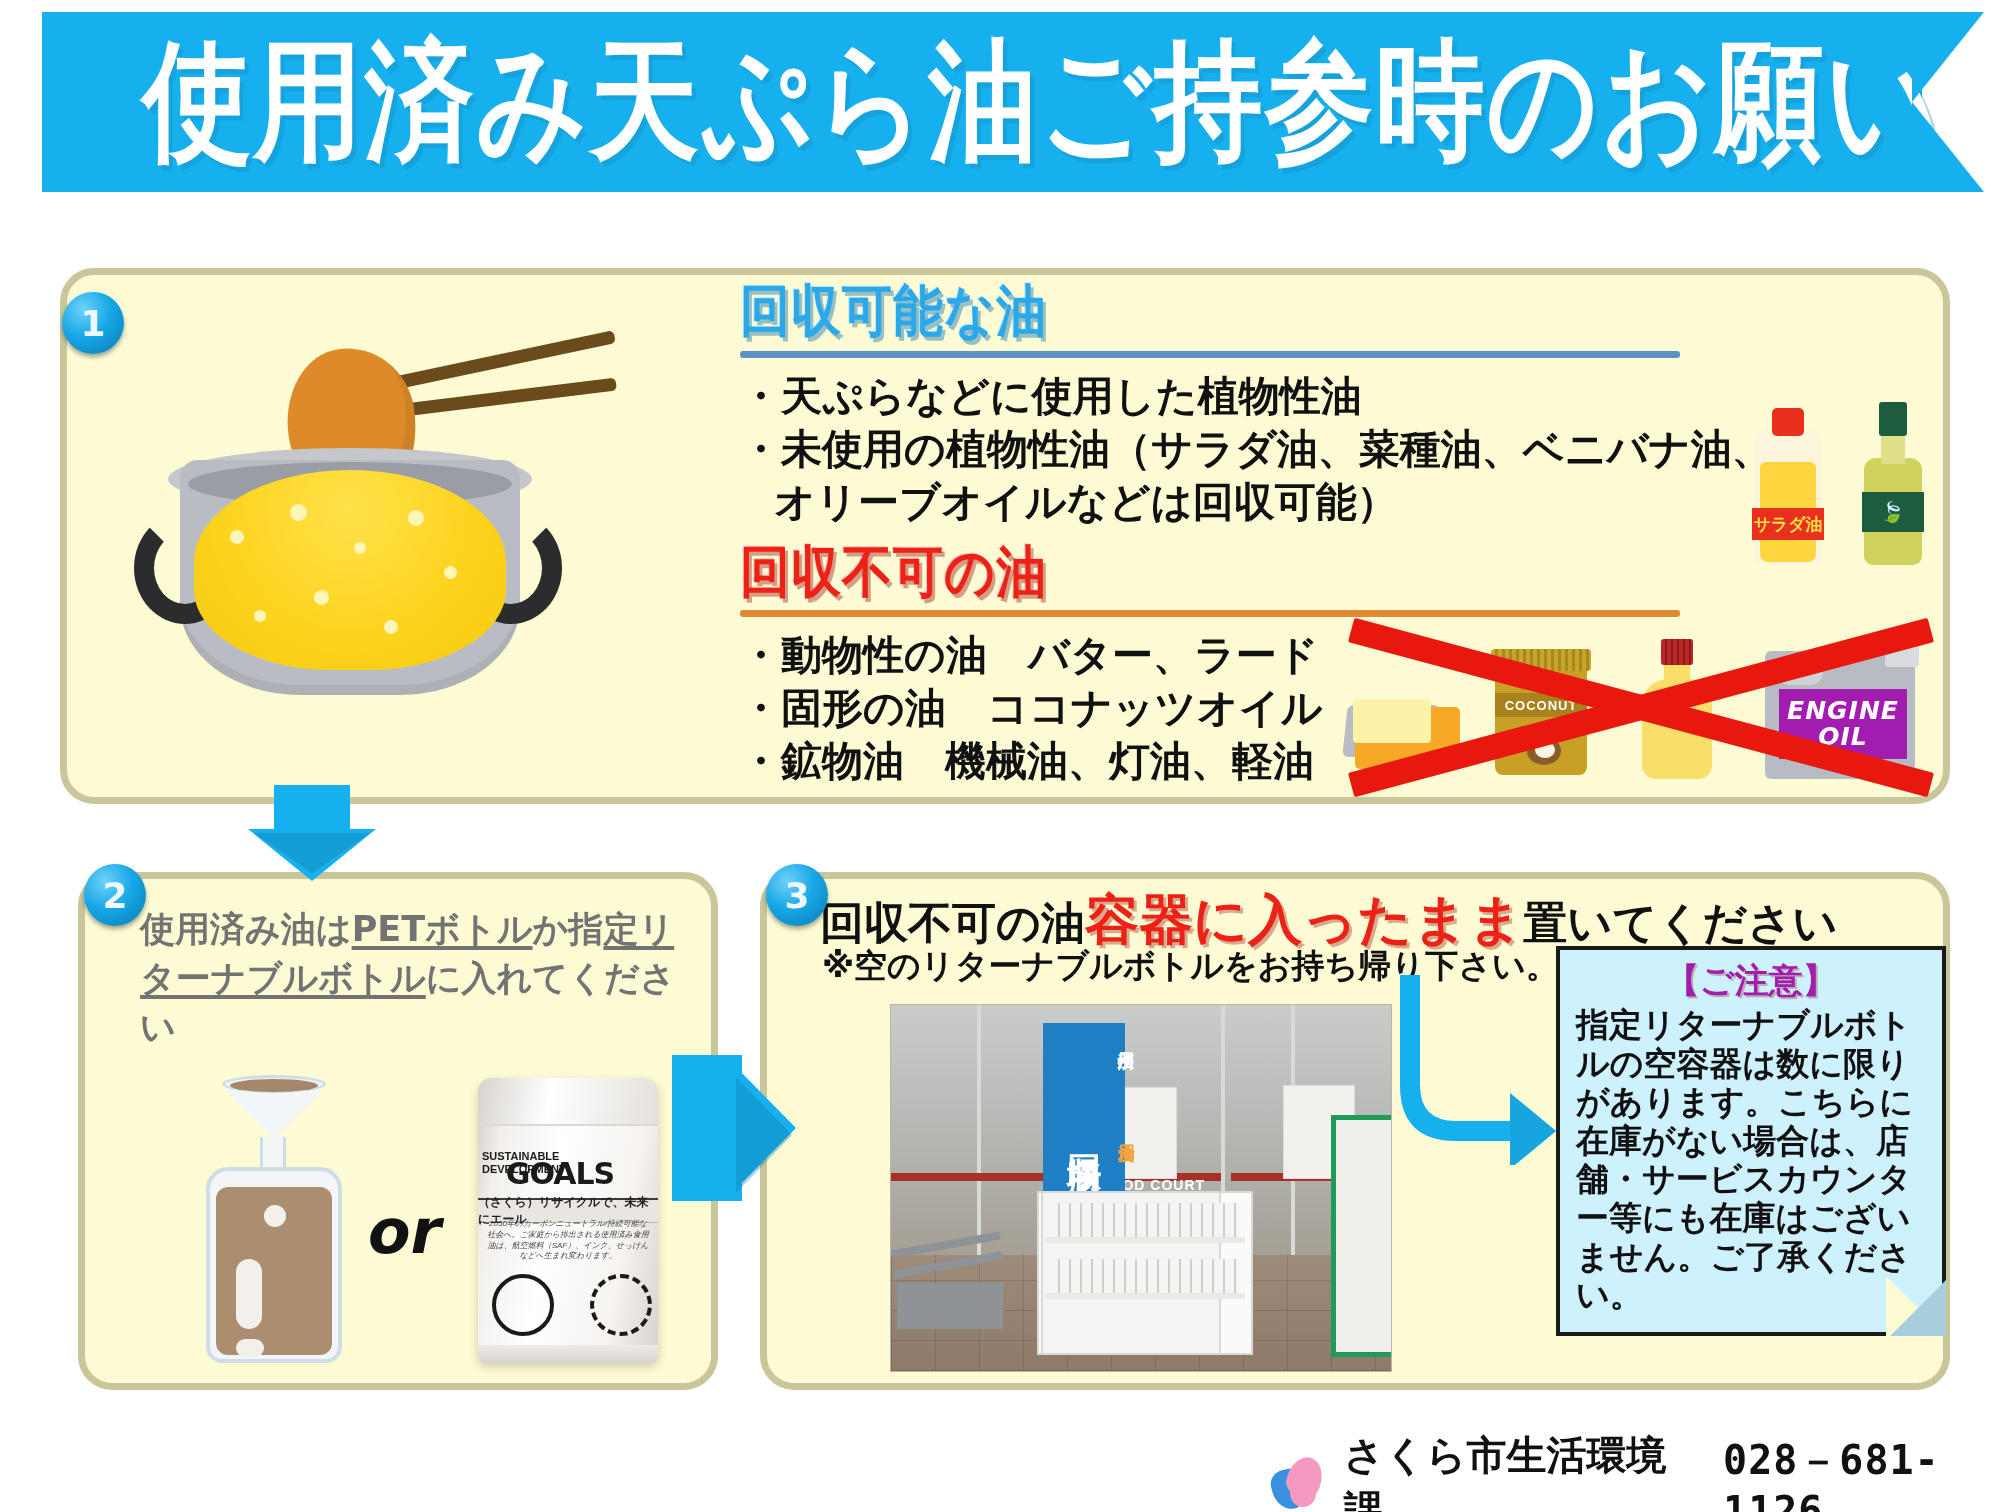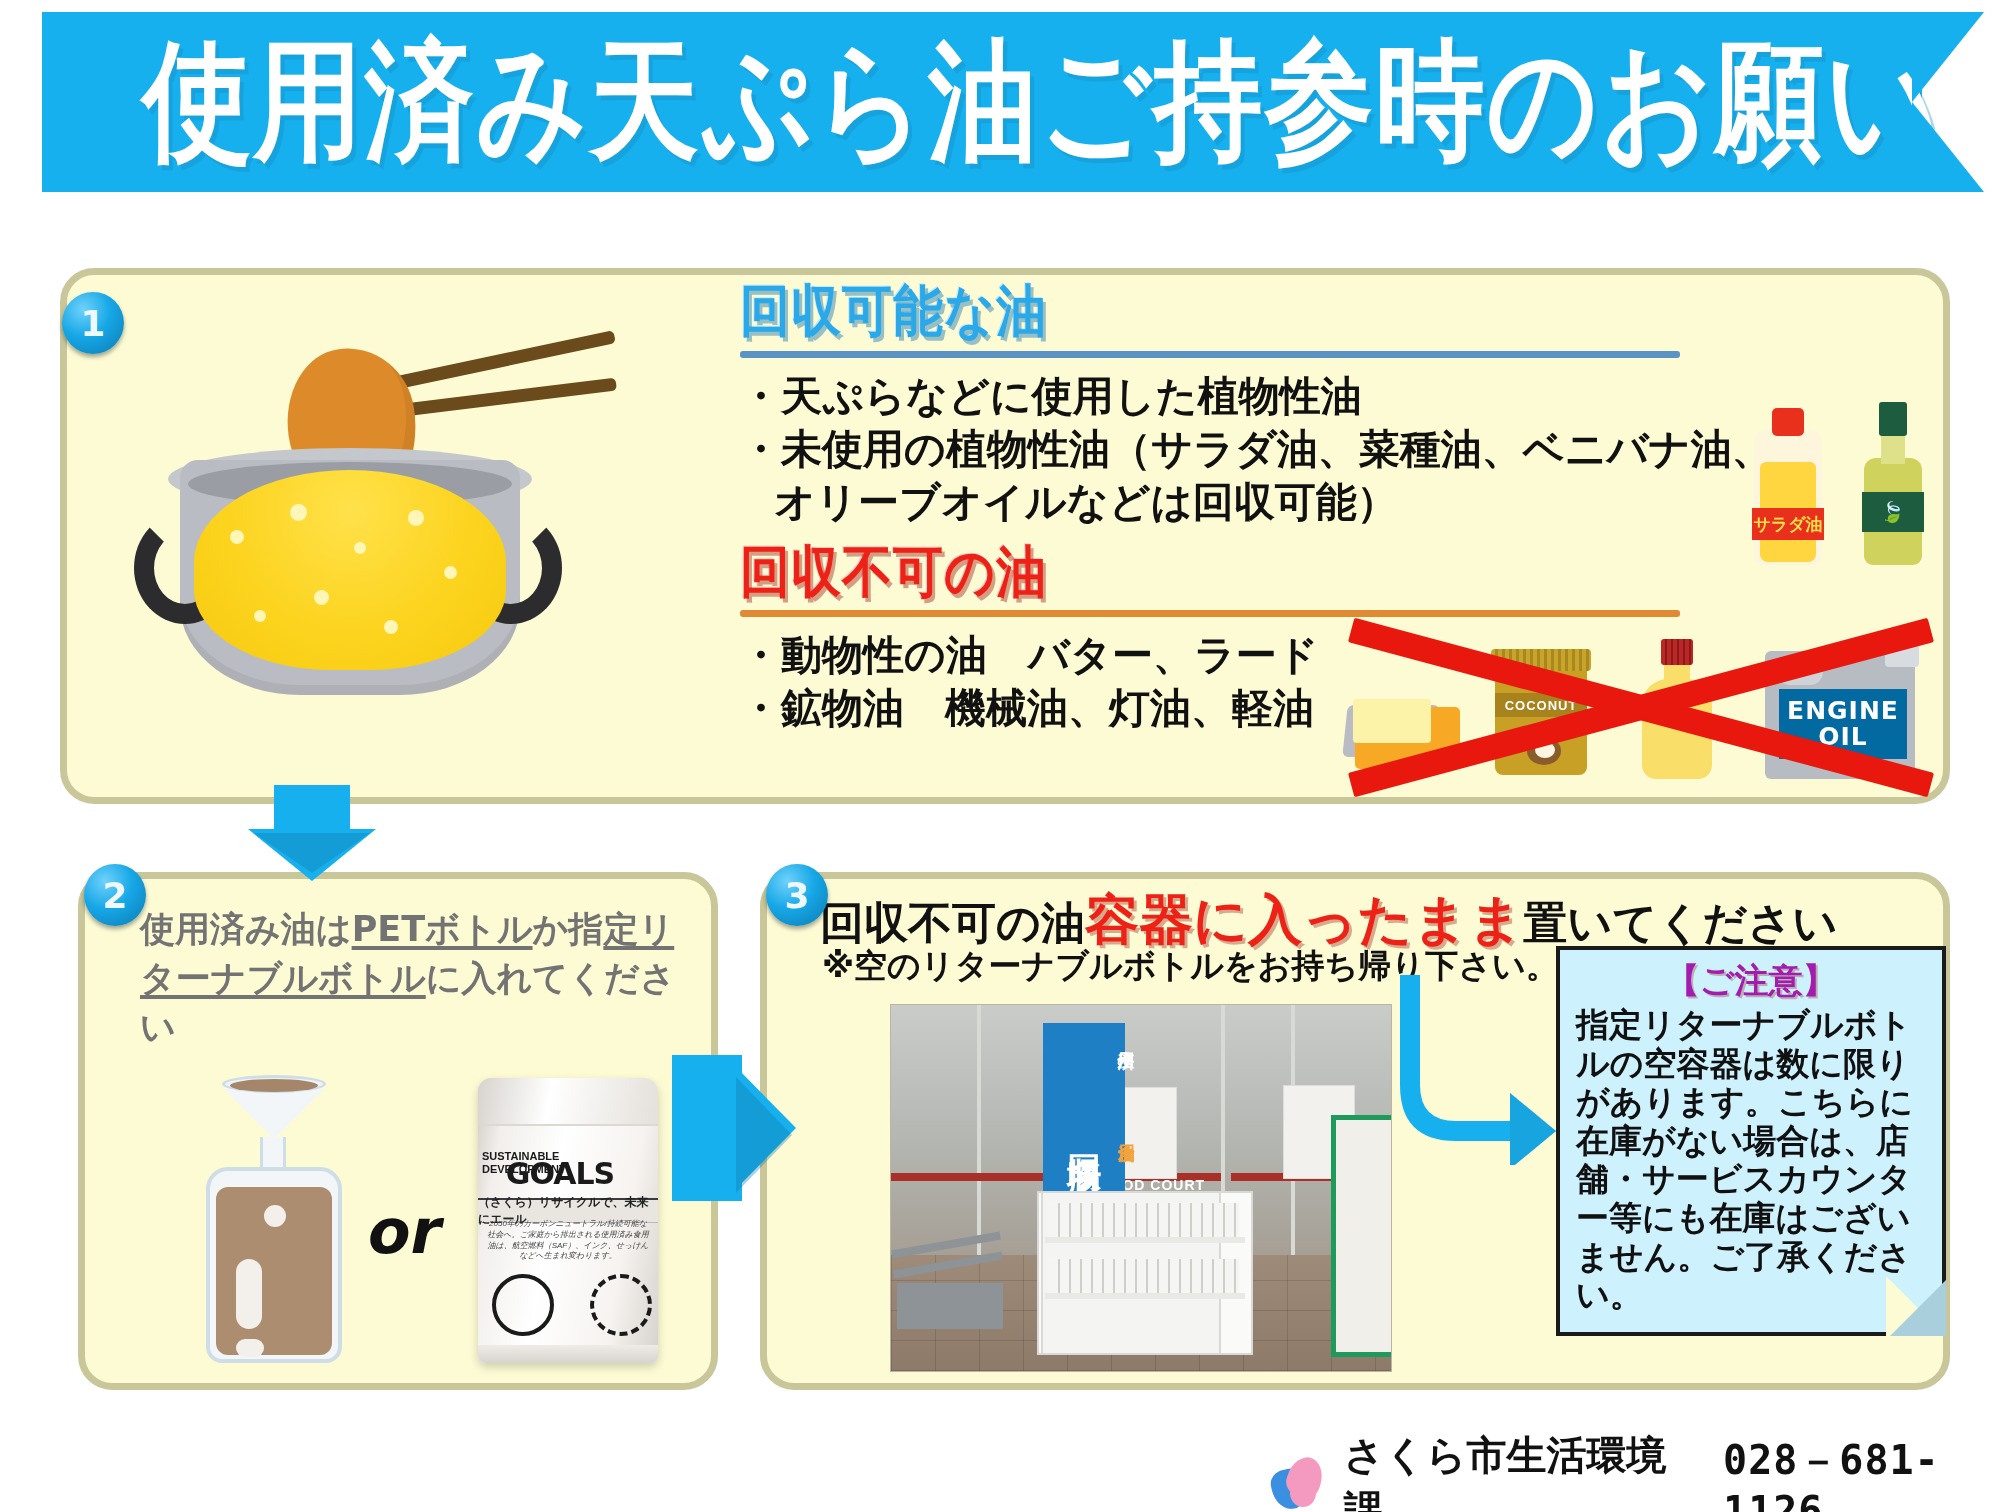--- a/index.html
+++ b/index.html
@@ -153,21 +153,21 @@
   .pr-coconut{position:absolute;left:182px;top:112px;width:34px;height:28px;background:#8a5c2c;border-radius:50%;}
   .pr-coconut:after{content:"";position:absolute;left:8px;top:5px;width:20px;height:16px;background:#fdf6e3;border-radius:50%;}
   .pr-oilbtl{position:absolute;left:297px;top:14px;width:70px;height:140px;}
   .pr-oilbtl-b{position:absolute;left:0;top:40px;width:70px;height:100px;background:#f9de6a;border-radius:26px 26px 14px 14px;}
   .pr-oilbtl-n{position:absolute;left:22px;top:18px;width:26px;height:30px;background:#f9de6a;}
   .pr-oilbtl-c{position:absolute;left:19px;top:0px;width:32px;height:26px;background:#bb2626;
       background-image:repeating-linear-gradient(90deg,#bb2626 0 4px,#8c1919 4px 6px);border-radius:3px;}
   .pr-can{position:absolute;left:420px;top:26px;width:150px;height:128px;background:#b7bcc2;border-radius:6px;}
   .pr-can-cap{position:absolute;left:540px;top:8px;width:34px;height:34px;background:#d8dce0;border-radius:4px;}
   .pr-can-cap2{position:absolute;left:432px;top:34px;width:46px;height:26px;background:#cfd3d8;border-radius:13px;}
-  .pr-can-label{position:absolute;left:434px;top:64px;width:128px;height:70px;background:#0369a1;display:flex;flex-direction:column;align-items:center;justify-content:center;color:#fff;font-weight:bold;font-size:25px;line-height:1.05;letter-spacing:1px;font-family:"DejaVu Sans",sans-serif;}
+  .pr-can-label{position:absolute;left:434px;top:64px;width:128px;height:70px;background:#a21caf;display:flex;flex-direction:column;align-items:center;justify-content:center;color:#fff;font-weight:bold;font-size:25px;line-height:1.05;letter-spacing:1px;font-family:"DejaVu Sans",sans-serif;font-style:italic;}
   .xbar{position:absolute;background:#e8180e;height:25px;border-radius:2px;}
 
   
   .arrow-down{position:absolute;left:248px;top:785px;width:128px;height:98px;z-index:5;}
   .ad-stem{position:absolute;left:26px;top:0;width:76px;height:44px;background:#17b0ef;}
   .ad-head{position:absolute;left:0;top:44px;width:0;height:0;border-left:64px solid transparent;border-right:64px solid transparent;border-top:52px solid #17b0ef;}
   .ad-shade{position:absolute;left:6px;top:48px;width:0;height:0;border-left:58px solid transparent;border-right:58px solid transparent;border-top:40px solid rgba(15,120,170,.35);}
 
   .arrow-right{position:absolute;left:672px;top:1055px;width:130px;height:210px;z-index:5;}
   .ar-stem{position:absolute;left:0;top:0;width:70px;height:146px;background:#17b0ef;}
@@ -306,20 +306,21 @@
     <div class="bullets">
       <div class="bullet-line">・天ぷらなどに使用した植物性油</div>
       <div class="bullet-line">・未使用の植物性油（サラダ油、菜種油、ベニバナ油、</div>
       <div class="bullet-line indent">オリーブオイルなどは回収可能）</div>
     </div>
     <div style="height:14px;"></div>
     <div class="head-red">回収不可の油</div>
     <div class="rule-orange"></div>
     <div class="bullets">
       <div class="bullet-line">・動物性の油　バター、ラード</div>
+      <div class="bullet-line">・固形の油　ココナッツオイル</div>
       <div class="bullet-line">・鉱物油　機械油、灯油、軽油</div>
     </div>
   </div>
 
   <div class="bottle-salad">
     <div class="bs-body"></div>
     <div class="bs-oil"></div>
     <div class="bs-neck"></div>
     <div class="bs-cap"></div>
     <div class="bs-label">サラダ油</div>

